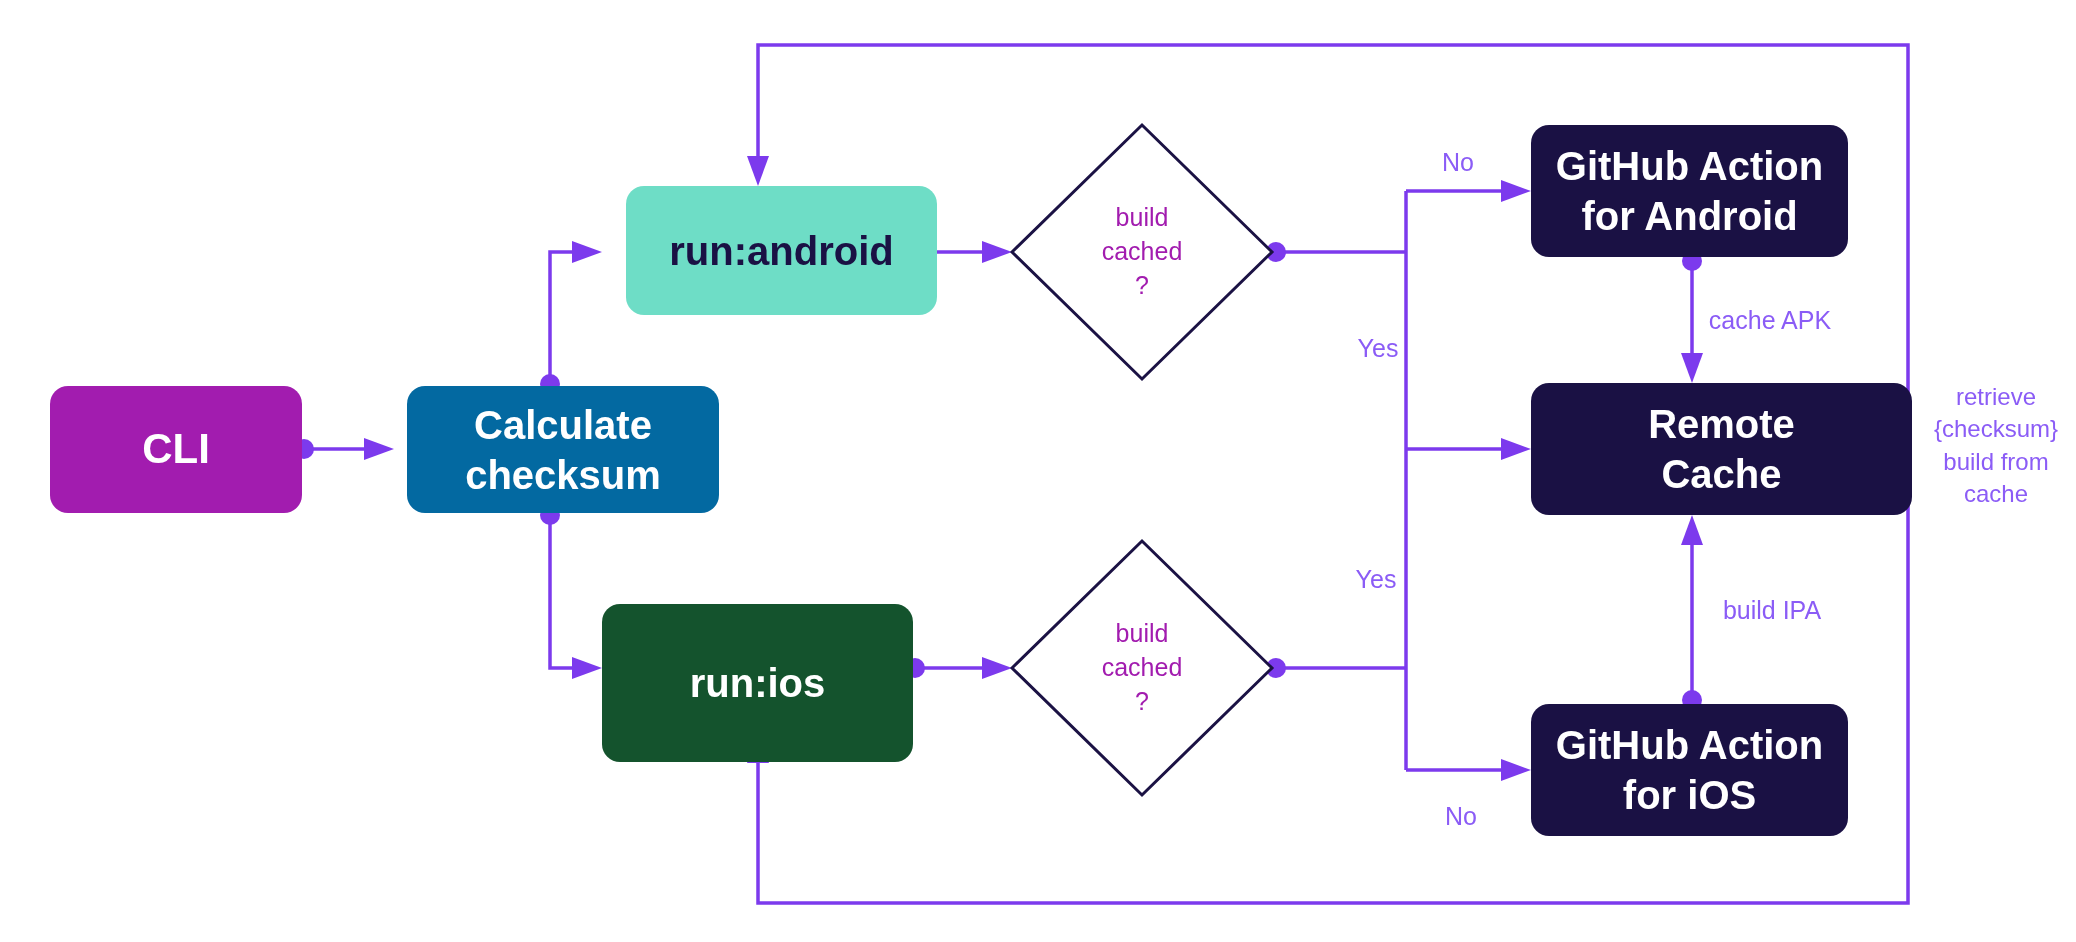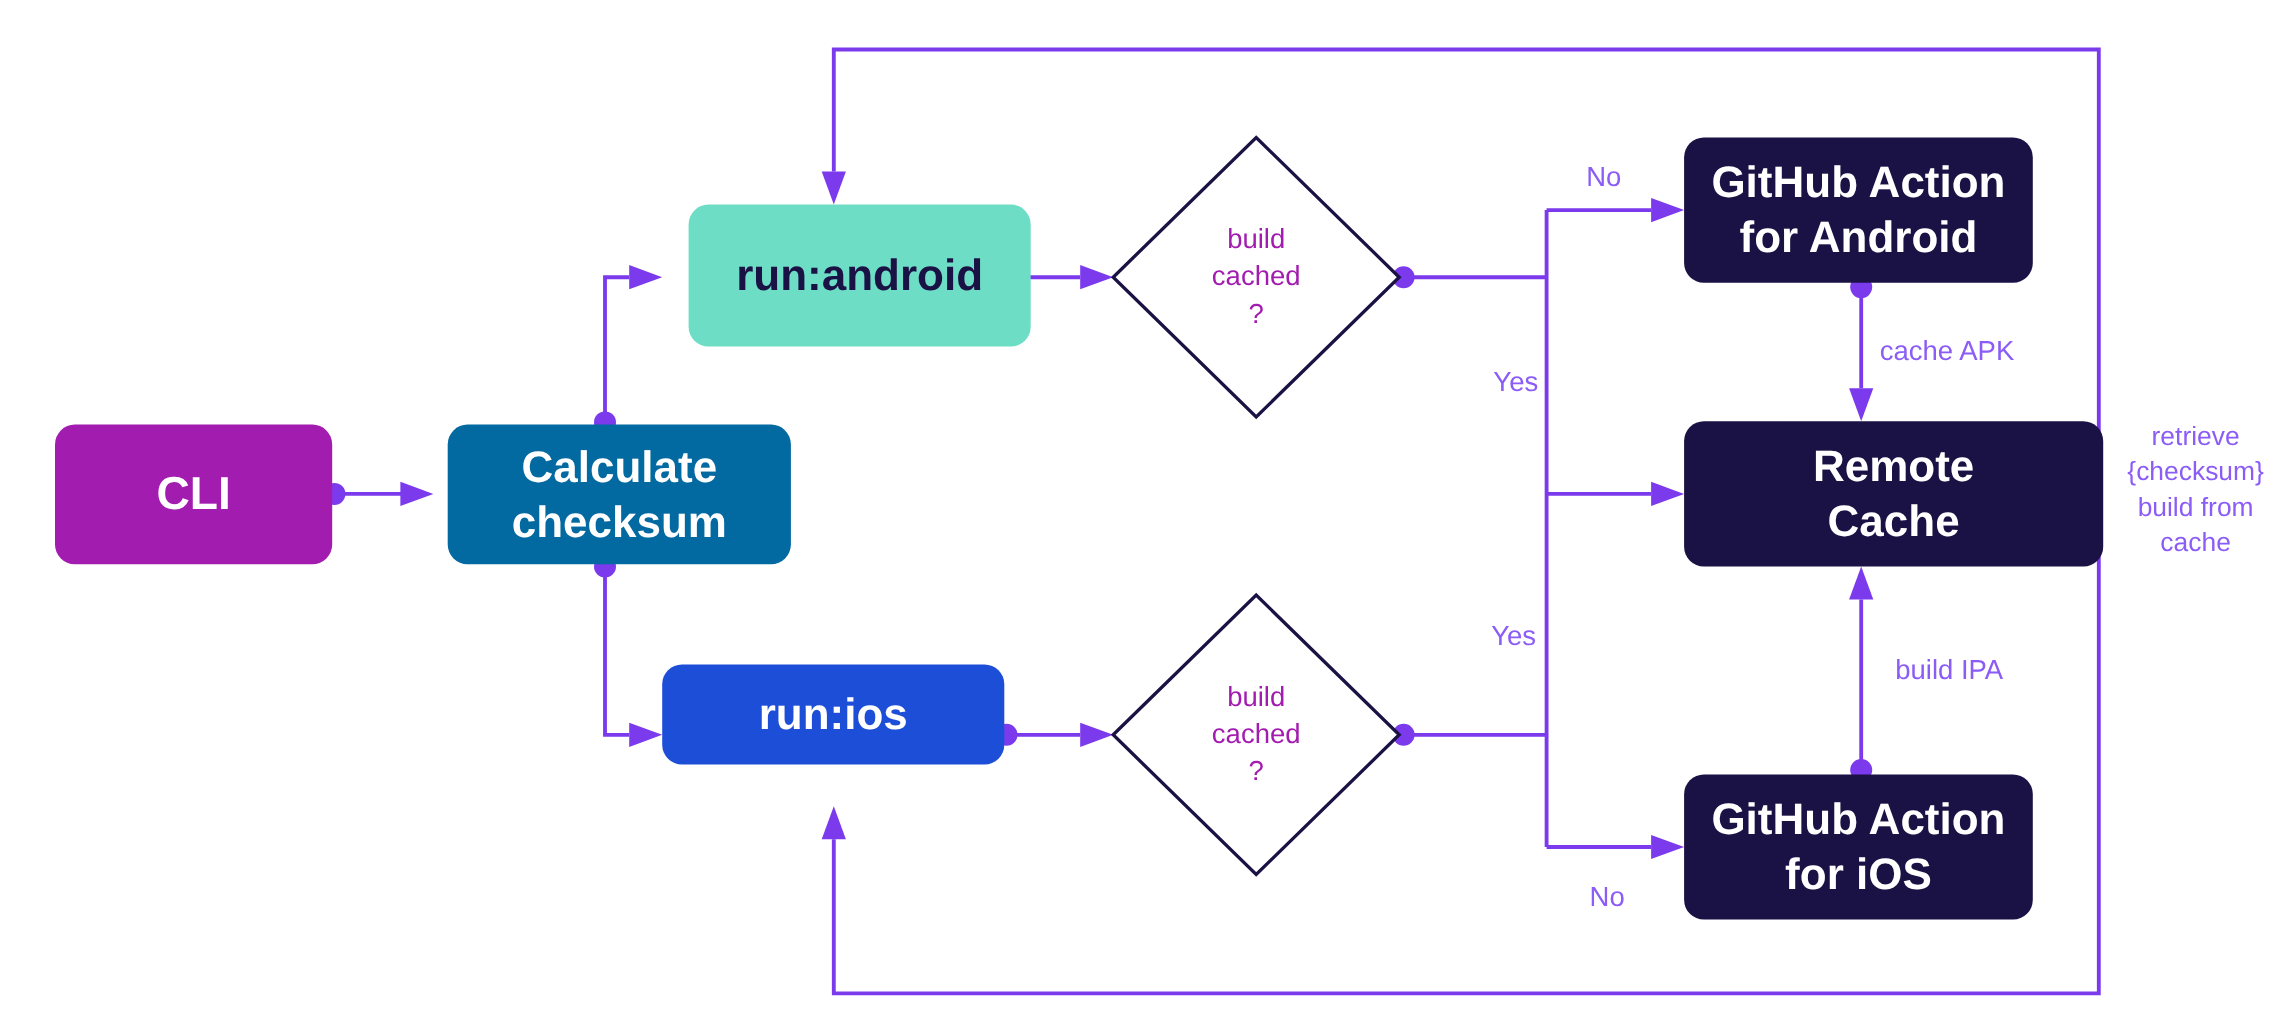--- a/index.html
+++ b/index.html
@@ -48,21 +48,21 @@
     border-radius: 18px;
     font-size: 40px;
     font-weight: 600;
     line-height: 1.25;
     text-align: center;
     white-space: pre-line;
   }
   .node-cli        { left: 50px;   top: 386px; width: 252px; height: 127px; background: #a21caf; color: #ffffff; font-size: 42px; }
   .node-checksum   { left: 394px;  top: 386px; width: 312px; height: 127px; background: #0369a1; color: #ffffff; margin-left: 13px; }
   .node-run-android{ left: 602px;  top: 186px; width: 311px; height: 129px; background: #6eddc6; color: #1a1144; margin-left: 24px; }
-  .node-run-ios    { left: 602px;  top: 604px; width: 311px; height: 91px; background: #1d4ed8; color: #ffffff; }
+  .node-run-ios    { left: 602px;  top: 604px; width: 311px; height: 158px; background: #14532d; color: #ffffff; }
   .node-gha-android{ left: 1531px; top: 125px; width: 317px; height: 132px; background: #1a1144; color: #ffffff; }
   .node-remote     { left: 1531px; top: 383px; width: 381px; height: 132px; background: #1a1144; color: #ffffff; }
   .node-gha-ios    { left: 1531px; top: 704px; width: 317px; height: 132px; background: #1a1144; color: #ffffff; }
   .dlabel {
     position: absolute;
     transform: translate(-50%, -50%);
     font-size: 25px;
     color: #a21caf;
     text-align: center;
     line-height: 1.35;

